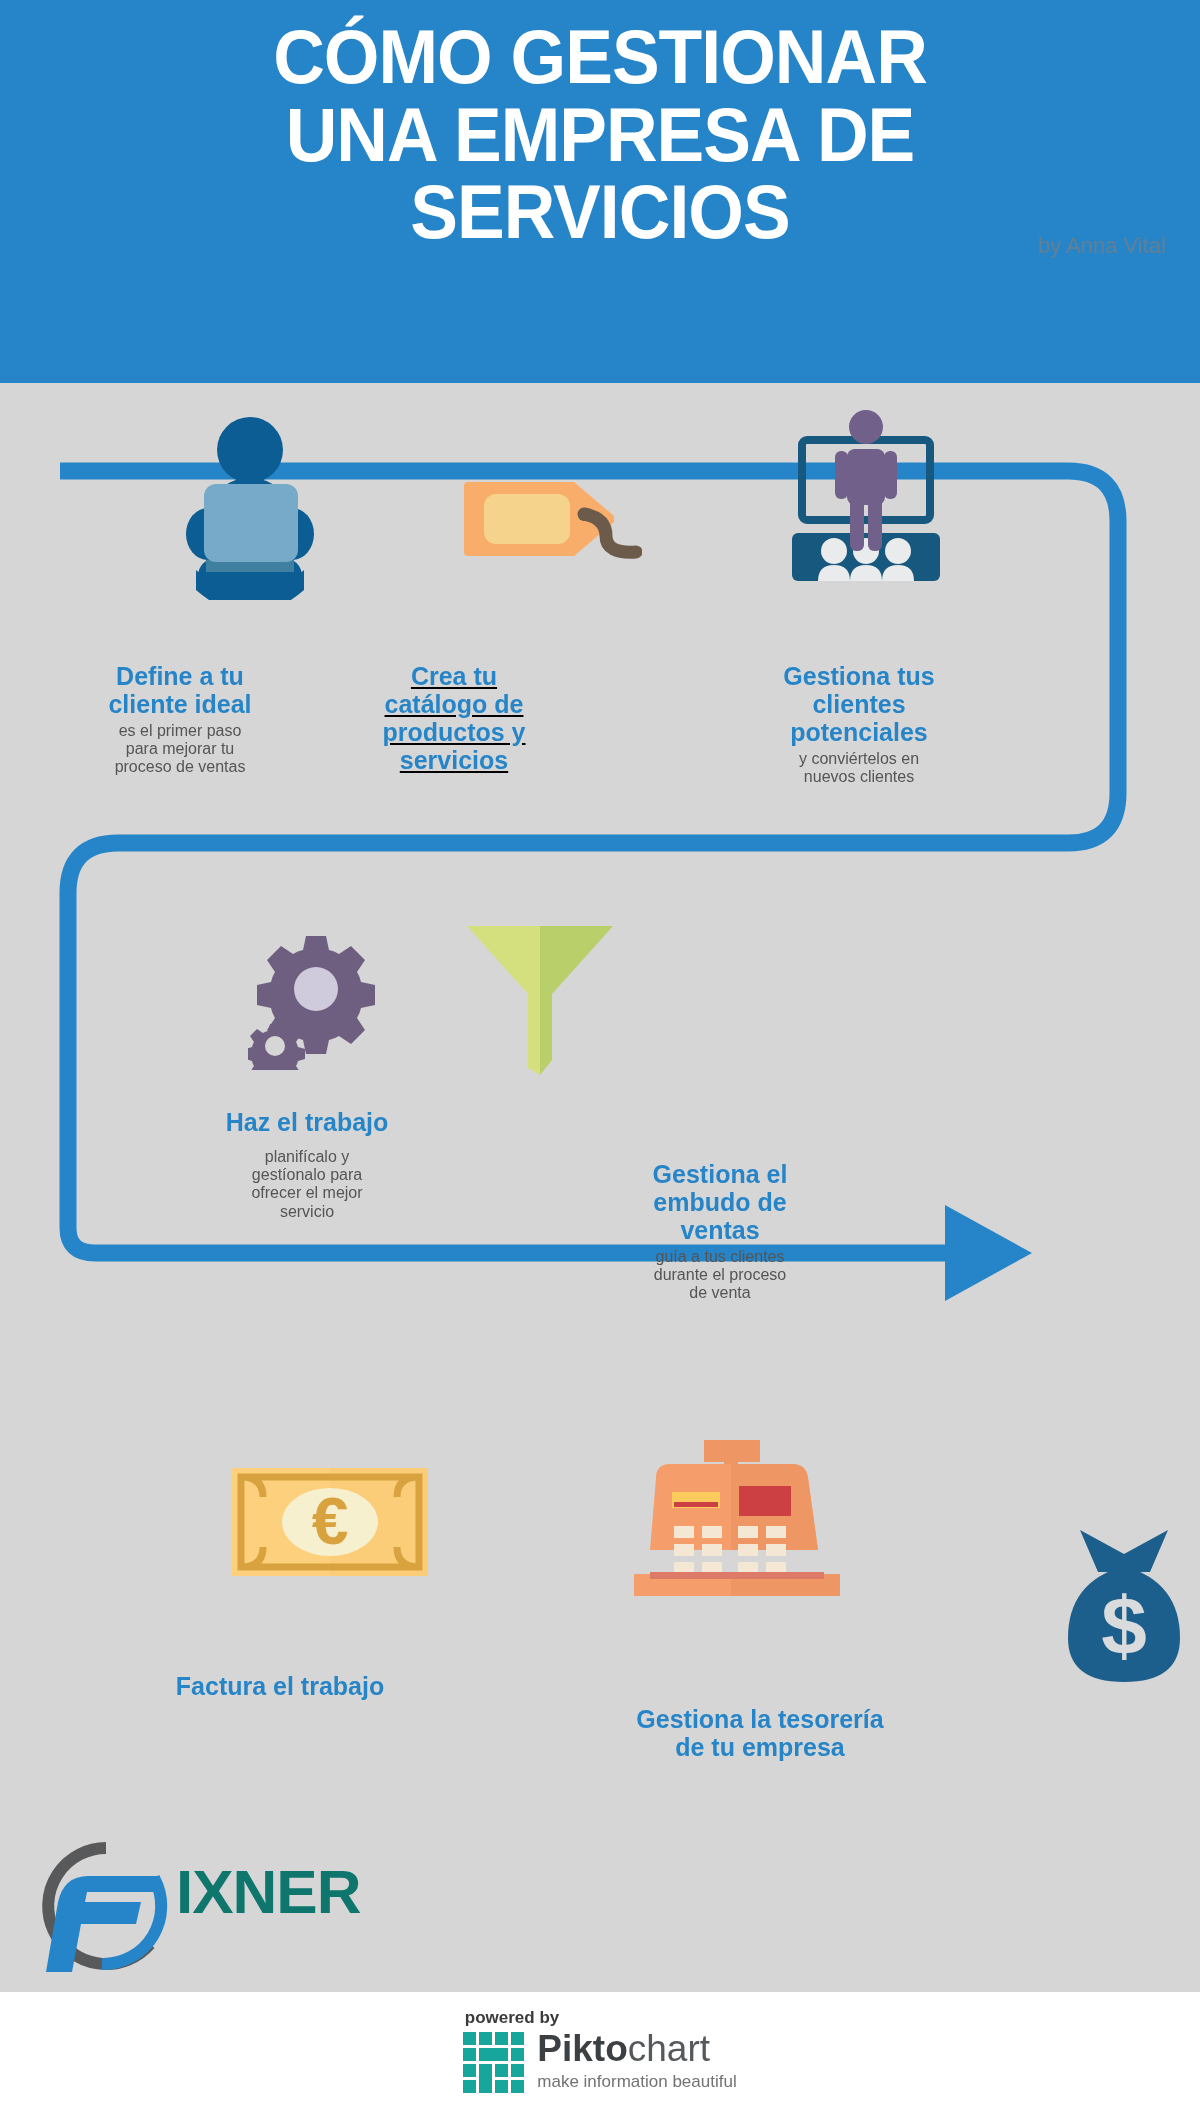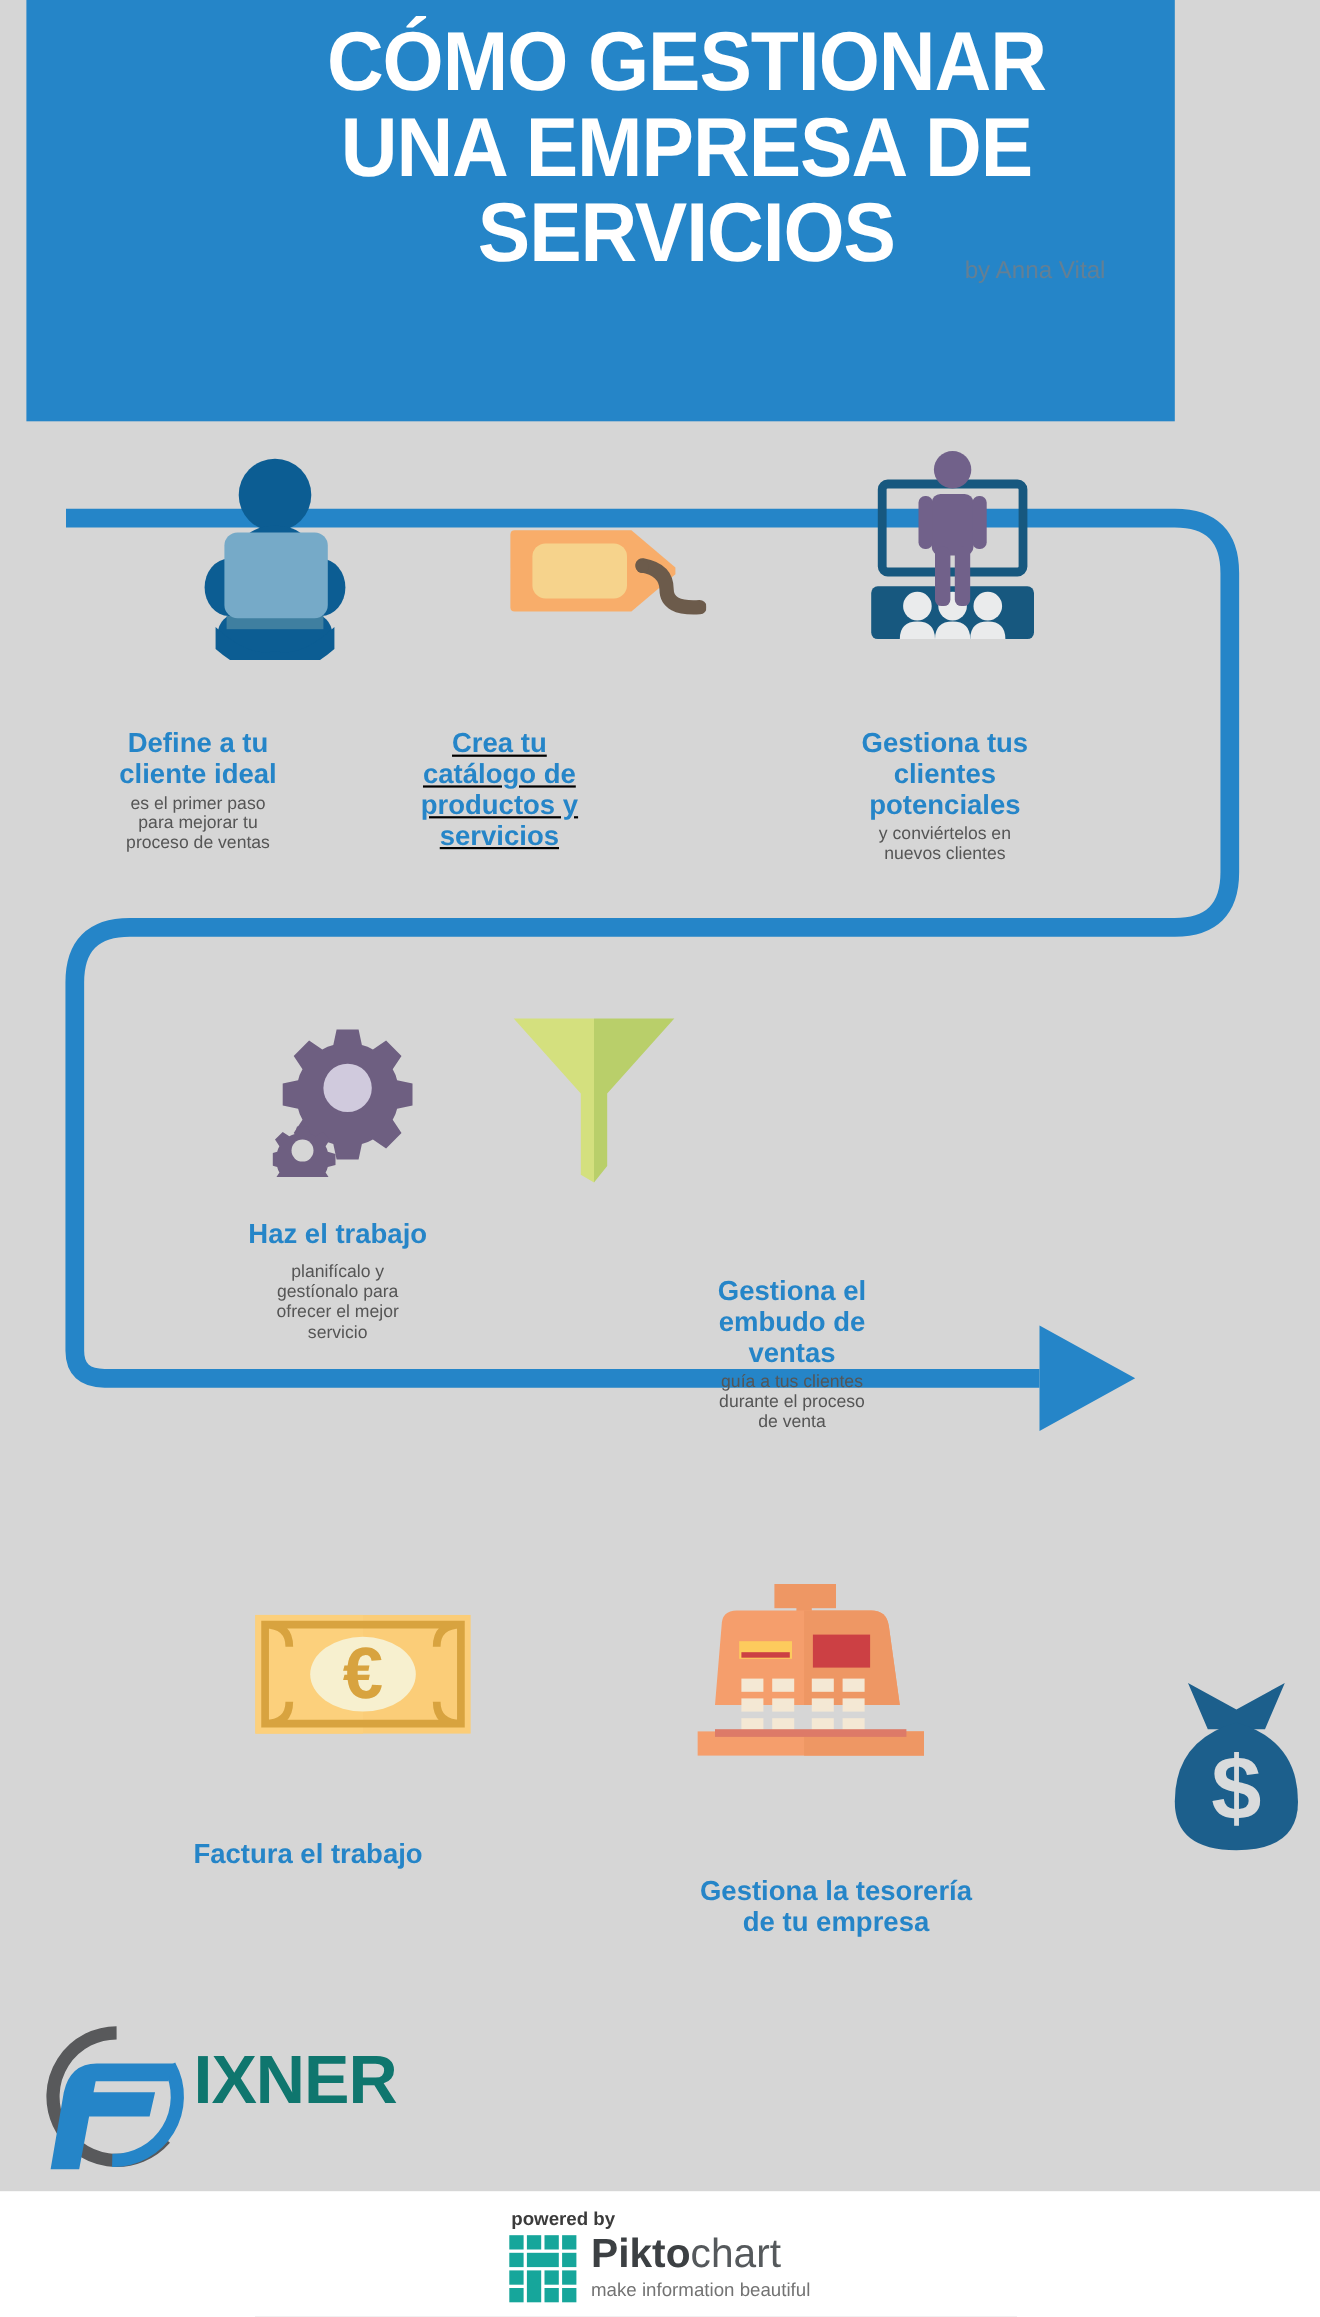--- a/index.html
+++ b/index.html
@@ -14,43 +14,42 @@
     width: 1200px;
     height: 2106px;
     overflow: hidden;
     background: #d6d6d6;
   }
 
   
   .header {
     position: absolute;
     left: 0; top: 0;
-    width: 1044px; height: 383px;
+    width: 1200px; height: 383px;
     background: #2585c8;
-    margin-left: 24px;
   }
   .header-title {
     position: absolute;
     left: 0; top: 18px;
     width: 1200px;
     text-align: center;
     color: #ffffff;
     font-family: "Liberation Sans", sans-serif;
     font-weight: bold;
     font-size: 76px;
     line-height: 1.02;
     letter-spacing: -1px;
     text-transform: uppercase;
     transform: scaleX(0.94);
     transform-origin: 50% 0;
   }
   .header-title .tl { display: block; white-space: nowrap; }
   .byline {
     position: absolute;
-    right: 63px; top: 233px;
+    right: 34px; top: 233px;
     color: #6f7f8b;
     font-size: 22px;
     font-family: "Liberation Sans", sans-serif;
     opacity: .85;
   }
 
   
   .flow-svg {
     position: absolute;
     left: 0; top: 383px;

